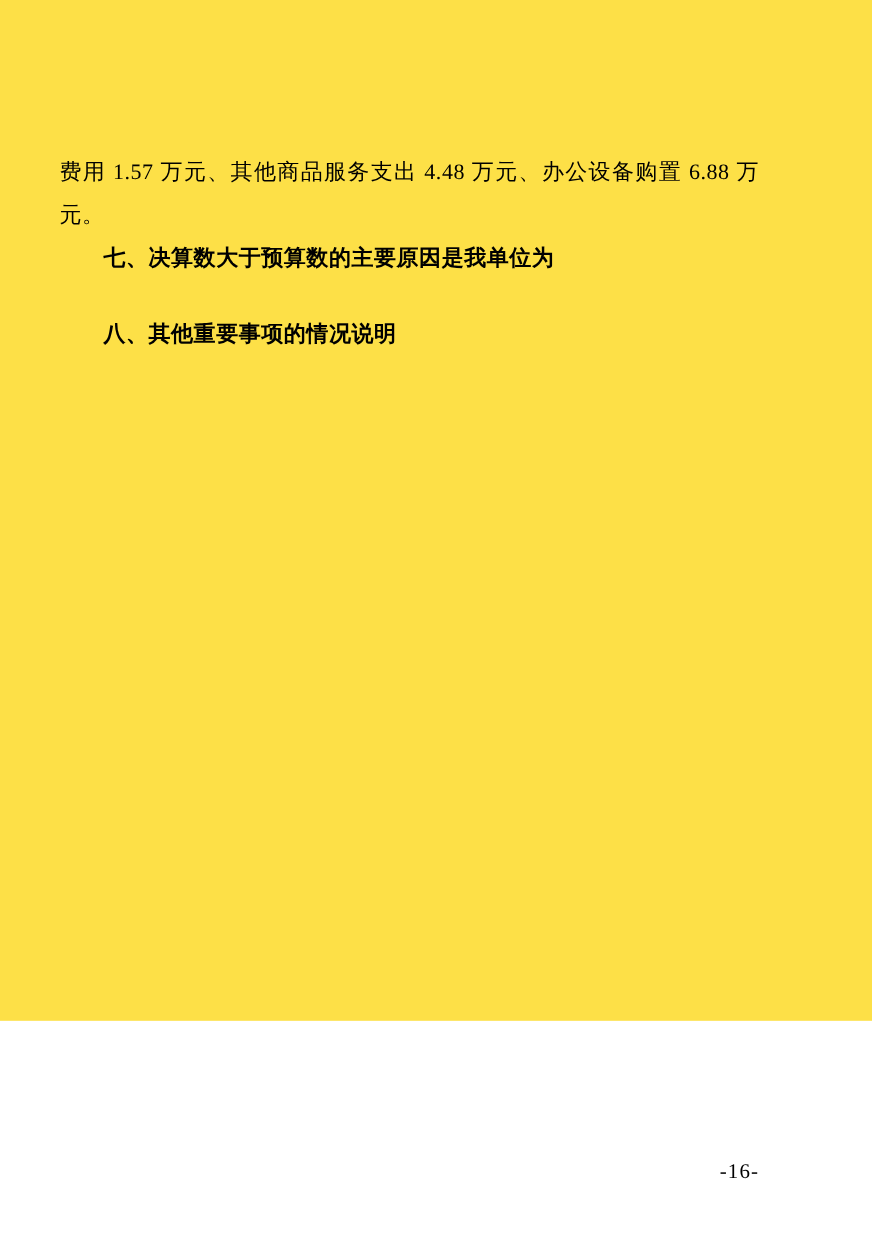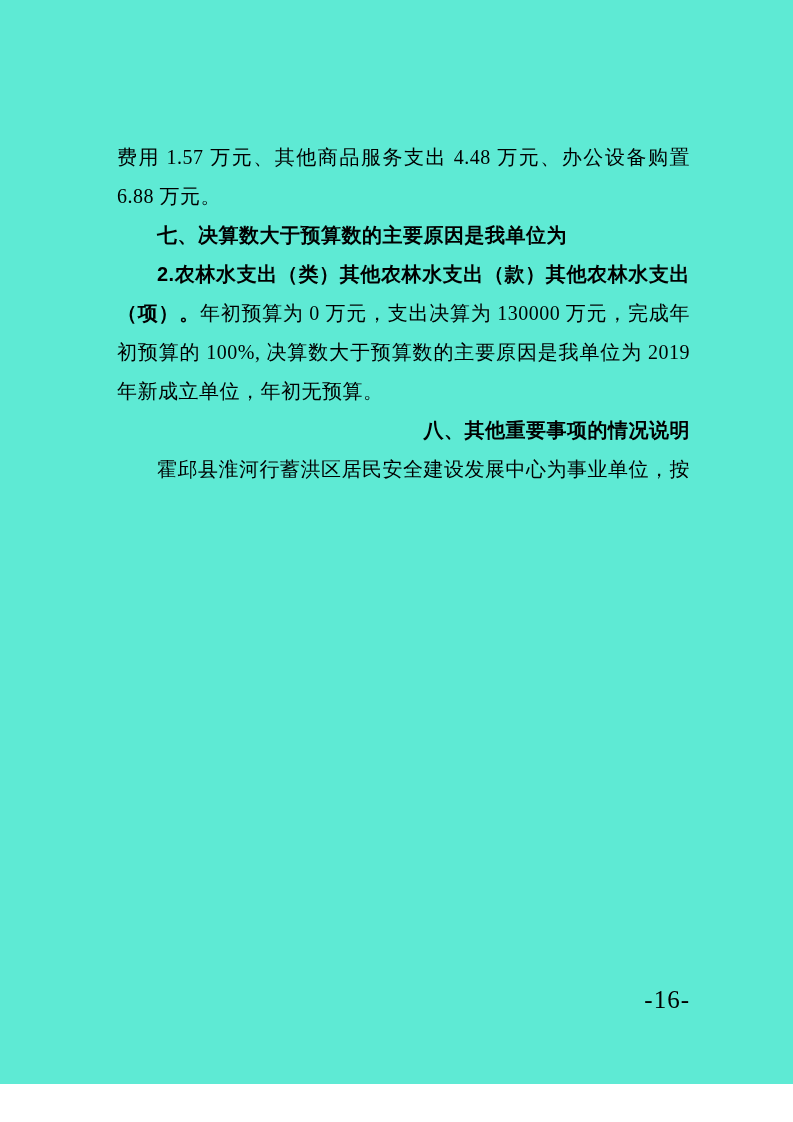--- a/index.html
+++ b/index.html
@@ -10,24 +10,24 @@
   body {
     width: 793px;
     height: 1122px;
     overflow: hidden;
     font-family: "Liberation Serif", "DejaVu Serif", serif;
     color: #000000;
   }
   .page {
     position: relative;
     width: 793px;
-    height: 1084px;
+    height: 928px;
     box-sizing: border-box;
-    padding: 138px 103px 0 117px;
-    background: #5eead4;
+    padding: 138px 103px 0 54px;
+    background: #fde047;
   }
   .body-text, .heading, .subheading {
     margin: 0;
     font-size: 20px;
     line-height: 39px;
     font-weight: normal;
   }
   .body-text {
     text-align: justify;
     text-justify: inter-ideograph;
@@ -36,56 +36,54 @@
   .indent {
     text-indent: 2em;
   }
   .heading {
     font-family: "Liberation Sans", "DejaVu Sans", sans-serif;
     font-weight: bold;
     text-indent: 2em;
     letter-spacing: 0.5px;
   }
   .heading-gap {
-    text-align: right;
+    margin-top: 30px;
   }
   .subheading {
     font-family: "Liberation Sans", "DejaVu Sans", sans-serif;
     font-weight: bold;
     text-indent: 2em;
     letter-spacing: 0.5px;
     margin-top: 6px;
   }
   .bold-run {
     font-family: "Liberation Sans", "DejaVu Sans", sans-serif;
     font-weight: bold;
   }
   .page-number {
     position: absolute;
-    top: 985px;
+    top: 1051px;
     right: 103px;
-    font-size: 25px;
+    font-size: 19px;
     line-height: 30px;
     letter-spacing: 1px;
     font-family: "Liberation Serif", "DejaVu Serif", serif;
   }
 </style>
 </head>
 <body>
 
 <div class="page">
 
   <p class="body-text">费用 1.57 万元、其他商品服务支出 4.48 万元、办公设备购置 6.88 万元。</p>
 
   <h2 class="heading">七、决算数大于预算数的主要原因是我单位为</h2>
 
 
 
-  <p class="body-text indent"><span class="bold-run">2.农林水支出（类）其他农林水支出（款）其他农林水支出（项）。</span><span>年初预算为 0 万元，支出决算为 130000 万元，完成年初预算的 100%, 决算数大于预算数的主要原因是我单位为 2019 年新成立单位，年初无预算。</span></p>
 
   <h2 class="heading heading-gap">八、其他重要事项的情况说明</h2>
 
 
-  <p class="body-text indent">霍邱县淮河行蓄洪区居民安全建设发展中心为事业单位，按</p>
 
   <div class="page-number">-16-</div>
 
 </div>
 
 </body></html>

